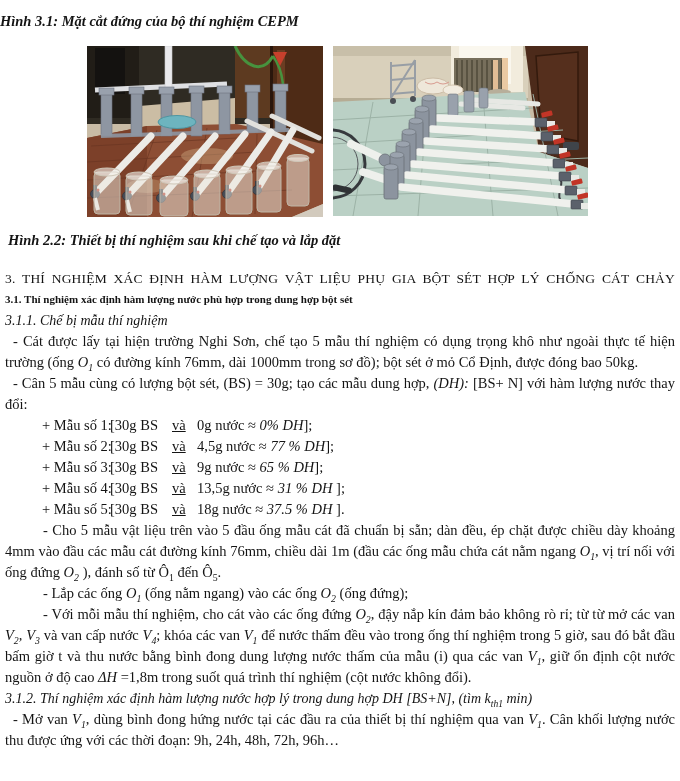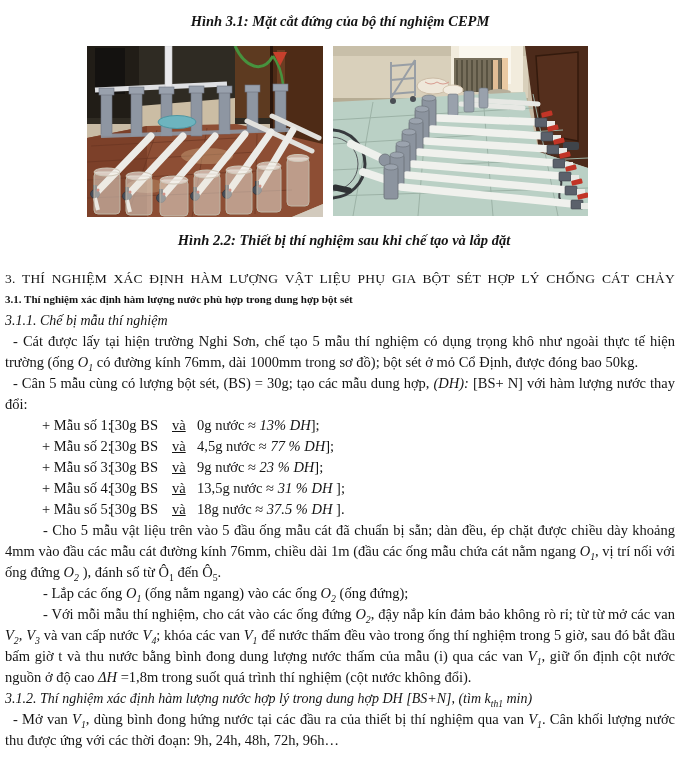--- a/index.html
+++ b/index.html
@@ -5,21 +5,20 @@
   html,body{margin:0;padding:0;background:#ffffff;}
   .page{
     position:relative;
     width:680px;height:781px;
     background:#ffffff;
     font-family:"Liberation Serif","DejaVu Serif",serif;
     color:#141414;
     overflow:hidden;
   }
   .caption{
-    text-align:center;
     font-weight:bold;
     font-style:italic;
     font-size:14.5px;
     line-height:21px;
   }
   .caption-top{padding-top:11px;}
   .photo-row{
     display:flex;
     gap:10px;
     margin:14px 0 0 87px;
@@ -321,23 +320,23 @@
 
   <div class="textblock">
     <div class="h-caps">3. THÍ NGHIỆM XÁC ĐỊNH HÀM LƯỢNG VẬT LIỆU PHỤ GIA BỘT SÉT HỢP LÝ CHỐNG CÁT CHẢY</div>
     <div class="h-bold">3.1. Thí nghiệm xác định hàm lượng nước phù hợp trong dung hợp bột sét</div>
     <div class="h-ital">3.1.1. Chế bị mẫu thí nghiệm</div>
 
     <p class="para indent-s">- Cát được lấy tại hiện trường Nghi Sơn, chế tạo 5 mẫu thí nghiệm có dụng trọng khô như ngoài thực tế hiện trường (ống <i>O<sub>1</sub></i> có đường kính 76mm, dài 1000mm trong sơ đồ); bột sét ở mỏ Cổ Định, được đóng bao 50kg.</p>
     <p class="para indent-s">- Cân 5 mẫu cùng có lượng bột sét, (BS) = 30g; tạo các mẫu dung hợp, <i>(DH):</i> [BS+ N] với hàm lượng nước thay đổi:</p>
 
     <div class="samples">
-      <div class="srow"><span class="s-label">+ Mẫu số 1:</span><span class="s-bs">[30g BS</span><span class="s-va">và</span><span class="s-amount">0g nước ≈ <i>13% DH</i>];</span></div>
+      <div class="srow"><span class="s-label">+ Mẫu số 1:</span><span class="s-bs">[30g BS</span><span class="s-va">và</span><span class="s-amount">0g nước ≈ <i>0% DH</i>];</span></div>
       <div class="srow"><span class="s-label">+ Mẫu số 2:</span><span class="s-bs">[30g BS</span><span class="s-va">và</span><span class="s-amount">4,5g nước ≈ <i>77 % DH</i>];</span></div>
-      <div class="srow"><span class="s-label">+ Mẫu số 3:</span><span class="s-bs">[30g BS</span><span class="s-va">và</span><span class="s-amount">9g nước ≈ <i>23 % DH</i>];</span></div>
+      <div class="srow"><span class="s-label">+ Mẫu số 3:</span><span class="s-bs">[30g BS</span><span class="s-va">và</span><span class="s-amount">9g nước ≈ <i>65 % DH</i>];</span></div>
       <div class="srow"><span class="s-label">+ Mẫu số 4:</span><span class="s-bs">[30g BS</span><span class="s-va">và</span><span class="s-amount">13,5g nước ≈ <i>31 % DH</i> ];</span></div>
       <div class="srow"><span class="s-label">+ Mẫu số 5:</span><span class="s-bs">[30g BS</span><span class="s-va">và</span><span class="s-amount">18g nước ≈ <i>37.5 % DH</i> ].</span></div>
     </div>
 
     <p class="para indent-l">- Cho 5 mẫu vật liệu trên vào 5 đầu ống mẫu cát đã chuẩn bị sẵn; dàn đều, ép chặt được chiều dày khoảng 4mm vào đầu các mẫu cát đường kính 76mm, chiều dài 1m (đầu các ống mẫu chứa cát nằm ngang <i>O<sub>1</sub></i>, vị trí nối với ống đứng <i>O<sub>2</sub></i> ), đánh số từ Ô<sub>1</sub> đến Ô<sub>5</sub>.</p>
     <p class="para indent-l">- Lắp các ống <i>O<sub>1</sub></i> (ống nằm ngang) vào các ống <i>O<sub>2</sub></i> (ống đứng);</p>
     <p class="para indent-l">- Với mỗi mẫu thí nghiệm, cho cát vào các ống đứng <i>O<sub>2</sub></i>, đậy nắp kín đảm bảo không rò rỉ; từ từ mở các van <i>V<sub>2</sub>, V<sub>3</sub></i> và van cấp nước <i>V<sub>4</sub></i>; khóa các van <i>V<sub>1</sub></i> để nước thấm đều vào trong ống thí nghiệm trong 5 giờ, sau đó bắt đầu bấm giờ t và thu nước bằng bình đong dung lượng nước thấm của mẫu (i) qua các van <i>V<sub>1</sub></i>, giữ ổn định cột nước nguồn ở độ cao <i>ΔH</i> =1,8m trong suốt quá trình thí nghiệm (cột nước không đổi).</p>
 
     <div class="h-ital">3.1.2. Thí nghiệm xác định hàm lượng nước hợp lý trong dung hợp DH [BS+N], (tìm k<sub>th1</sub> min)</div>
     <p class="para indent-s">- Mở van <i>V<sub>1</sub></i>, dùng bình đong hứng nước tại các đầu ra của thiết bị thí nghiệm qua van <i>V<sub>1</sub></i>. Cân khối lượng nước thu được ứng với các thời đoạn: 9h, 24h, 48h, 72h, 96h…</p>

